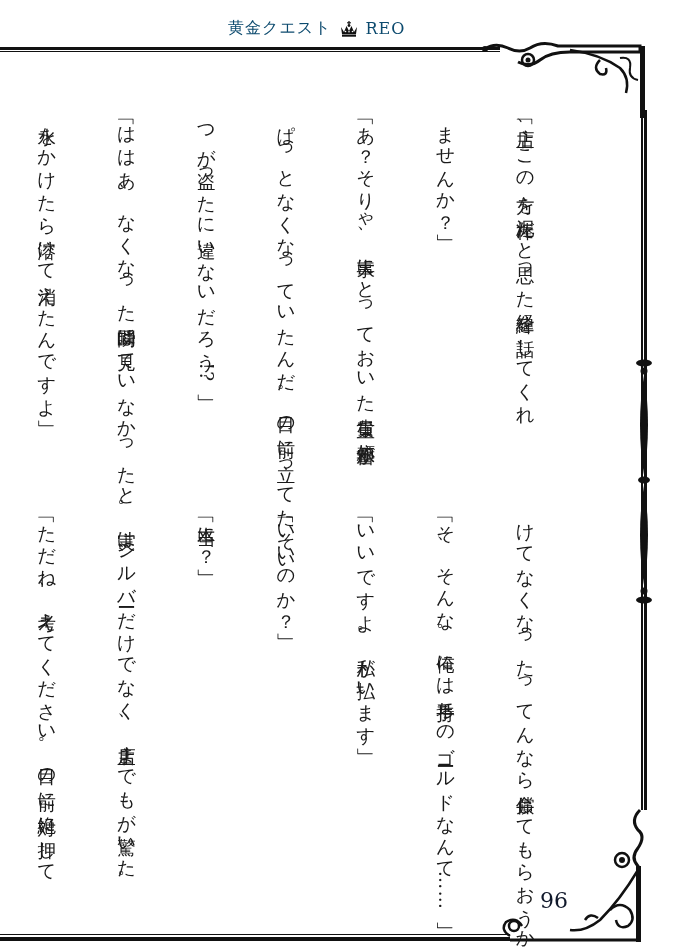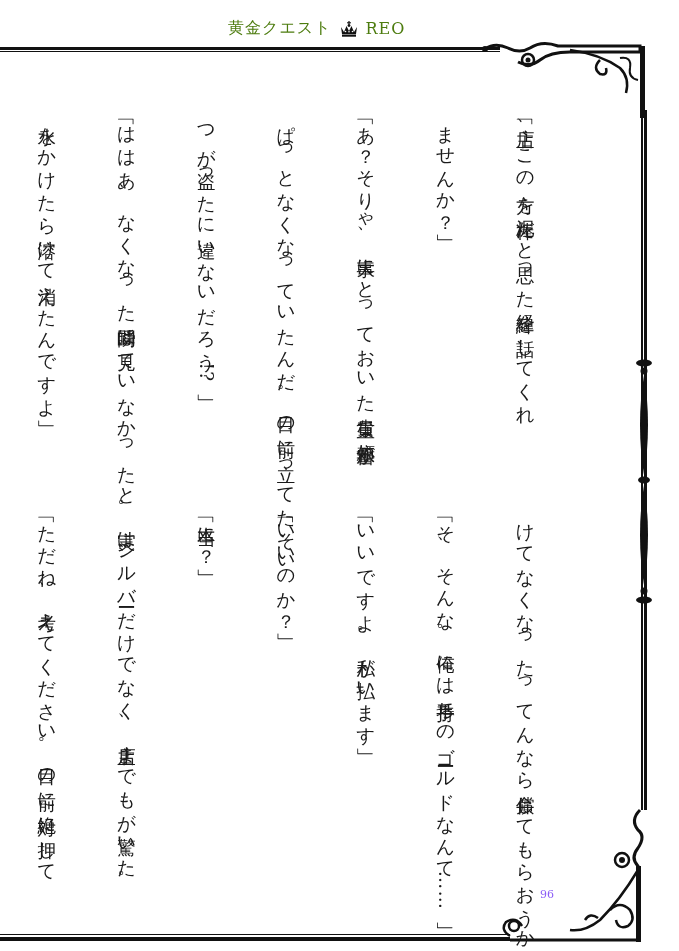--- a/index.html
+++ b/index.html
@@ -1,36 +1,36 @@
 <!DOCTYPE html>
 <html><head>
 <meta charset="utf-8">
 <style>
   html, body { margin:0; padding:0; background:#ffffff; }
   body { width:679px; height:951px; position:relative; overflow:hidden;
          font-family:"DejaVu Serif","Liberation Serif",serif; color:#1a1a1a; }
   .header { position:absolute; top:18px; left:228px; font-size:16px; letter-spacing:1px;
-            display:flex; align-items:center; gap:8px; color:#4d7c0f; }
+            display:flex; align-items:center; gap:8px; color:#0c4a6e; }
   .header .crown { width:18px; height:16px; }
   .frame-top { position:absolute; left:0; top:47px; width:500px; height:6px; }
   .frame-top .thick { position:absolute; left:0; top:0; width:100%; height:3px; background:#111; }
   .frame-top .thin { position:absolute; left:0; top:4px; width:100%; height:1px; background:#111; }
   .frame-bottom { position:absolute; left:0; top:934px; width:510px; height:7px; }
   .frame-bottom .thin { position:absolute; left:0; top:0; width:100%; height:1px; background:#111; }
   .frame-bottom .thick { position:absolute; left:0; top:3px; width:100%; height:4px; background:#111; }
   .frame-right { position:absolute; left:640px; top:110px; width:8px; height:700px; }
   .frame-right .l1 { position:absolute; left:1px; top:0; width:1.5px; height:100%; background:#111; }
   .frame-right .l2 { position:absolute; left:4px; top:0; width:3px; height:100%; background:#111; }
   .ornament { position:absolute; }
   .block { position:absolute; writing-mode:vertical-rl; font-size:18.5px; line-height:26.6px;
            letter-spacing:1.3px; white-space:pre; }
   .block .col { display:block; }
   .top-block { right:88px; top:113px; height:380px; }
   .bot-block { right:88px; top:511px; height:380px; }
-  .page-num { position:absolute; left:540px; top:888px; font-size:11px; color:#8b5cf6; }
+  .page-num { position:absolute; left:540px; top:888px; font-size:22px; color:#0f172a; }
 </style>
 </head>
 <body>
 
 <div class="header">
   <span>黄金クエスト</span>
   <svg class="crown" viewBox="0 0 18 16">
     <rect x="8.4" y="0" width="1.2" height="4" fill="#111"></rect>
     <rect x="7" y="1.3" width="4" height="1" fill="#111"></rect>
     <path d="M1 6 L4 11 L6.5 5 L9 10 L11.5 5 L14 11 L17 6 L16 13 L2 13 Z" fill="#111"></path>

